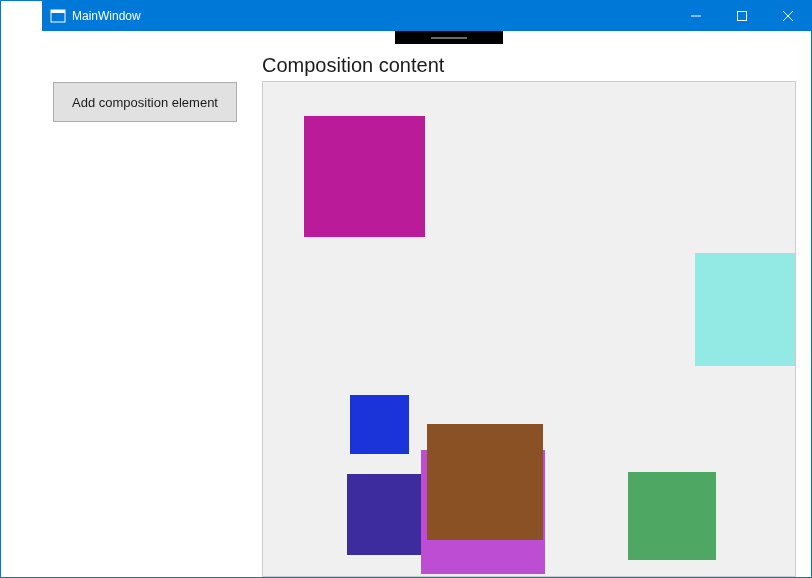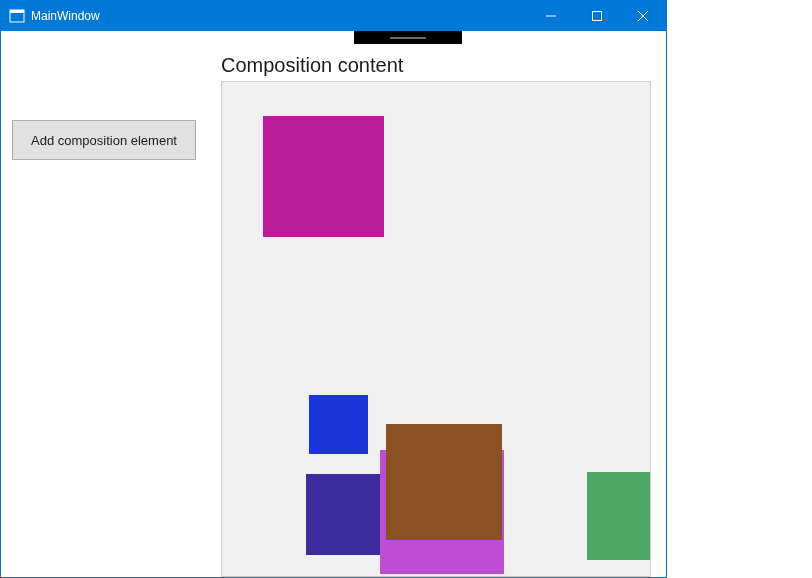--- a/index.html
+++ b/index.html
@@ -1,25 +1,26 @@
 <!DOCTYPE html>
 <html><head>
 <meta charset="utf-8">
 <style>
   * { box-sizing: border-box; }
   html, body { margin: 0; padding: 0; font-family: "Segoe UI", Tahoma, sans-serif; }
   .window {
-    width: 667px;
+    width: 812px;
     height: 578px;
     border: 1px solid #0078d7;
     background: #ffffff;
     display: flex;
     flex-direction: column;
     position: relative;
     overflow: hidden;
+    padding-left: 41px;
   }
   .titlebar {
     height: 30px;
     background: #0078d7;
     color: #ffffff;
     display: flex;
     align-items: center;
     padding-left: 8px;
     font-size: 12px;
     position: relative;
@@ -81,21 +82,20 @@
     top: 51px;
     left: 11px;
     width: 184px;
     height: 40px;
     background: #e1e1e1;
     border: 1px solid #adadad;
     font-size: 13px;
     color: #1b1b1b;
     cursor: pointer;
     font-family: inherit;
-    margin-top: 38px;
   }
   .canvas {
     position: absolute;
     top: 50px;
     left: 220px;
     right: 15px;
     bottom: 0;
     border: 1px solid #cccccc;
     background: #f0f0f0;
     overflow: hidden;

